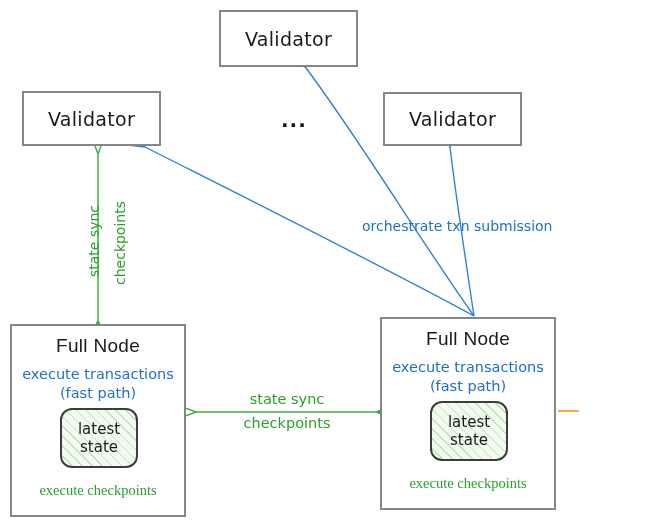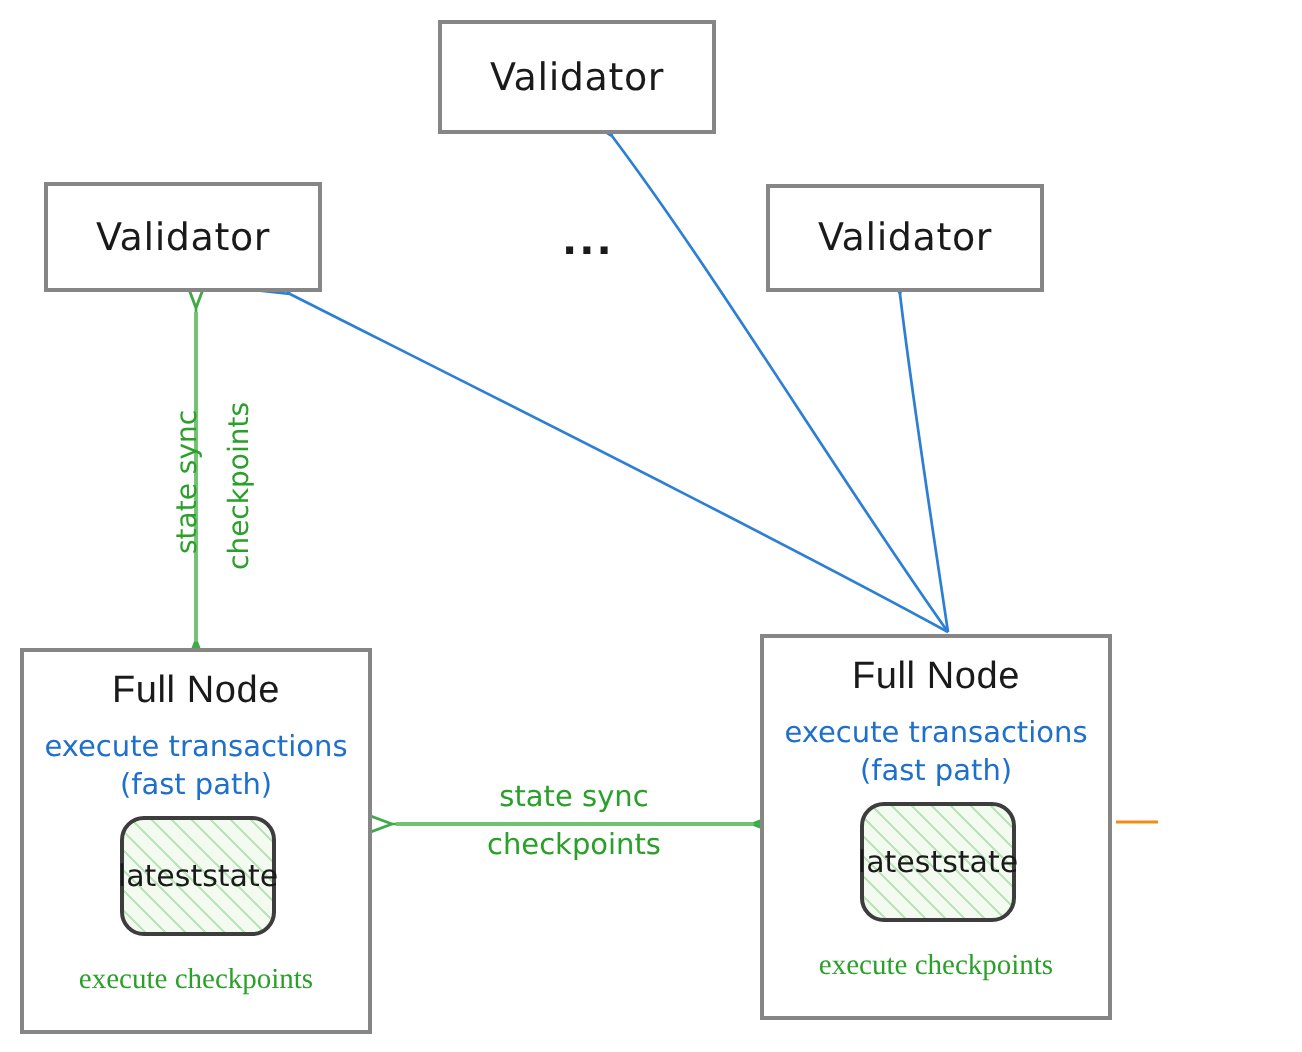--- a/index.html
+++ b/index.html
@@ -74,21 +74,21 @@
     border-radius: 12px;
     background-color: #f3fbf1;
     background-image: repeating-linear-gradient(
       45deg,
       rgba(120, 200, 120, 0.45) 0px,
       rgba(120, 200, 120, 0.45) 1px,
       rgba(255, 255, 255, 0) 1px,
       rgba(255, 255, 255, 0) 7px
     );
     display: flex;
-    flex-direction: row;
+    flex-direction: column;
     align-items: center;
     justify-content: center;
   }
   .state-line {
     font-family: "DejaVu Sans", sans-serif;
     font-size: 15px;
     color: #1a1a1a;
     line-height: 1.2;
   }
   .ellipsis {
@@ -202,20 +202,21 @@
     <span class="fn-title">Full Node</span>
     <span class="fn-blue">execute transactions</span>
     <span class="fn-blue" style="margin-top:1px;">(fast path)</span>
     <div class="state-box" style="left:48px; top:82px; width:78px; height:60px;">
       <span class="state-line">latest</span>
       <span class="state-line">state</span>
     </div>
     <span class="fn-green" style="position:absolute; bottom:16px;">execute checkpoints</span>
   </div>
 
+  <div class="edge-label label-blue" style="left:362px; top:218px;">orchestrate txn submission</div>
 
   <div class="vlabel" style="left:86px; top:277px;">state sync</div>
   <div class="vlabel" style="left:112px; top:285px;">checkpoints</div>
 
   <div class="center-label" style="left:225px; top:390px; width:124px;">state sync</div>
   <div class="center-label" style="left:225px; top:414px; width:124px;">checkpoints</div>
 
   <div class="edge-label label-orange" style="left:600px; top:377px;font-weight:bold;">RPCs</div>
 
 </div>

